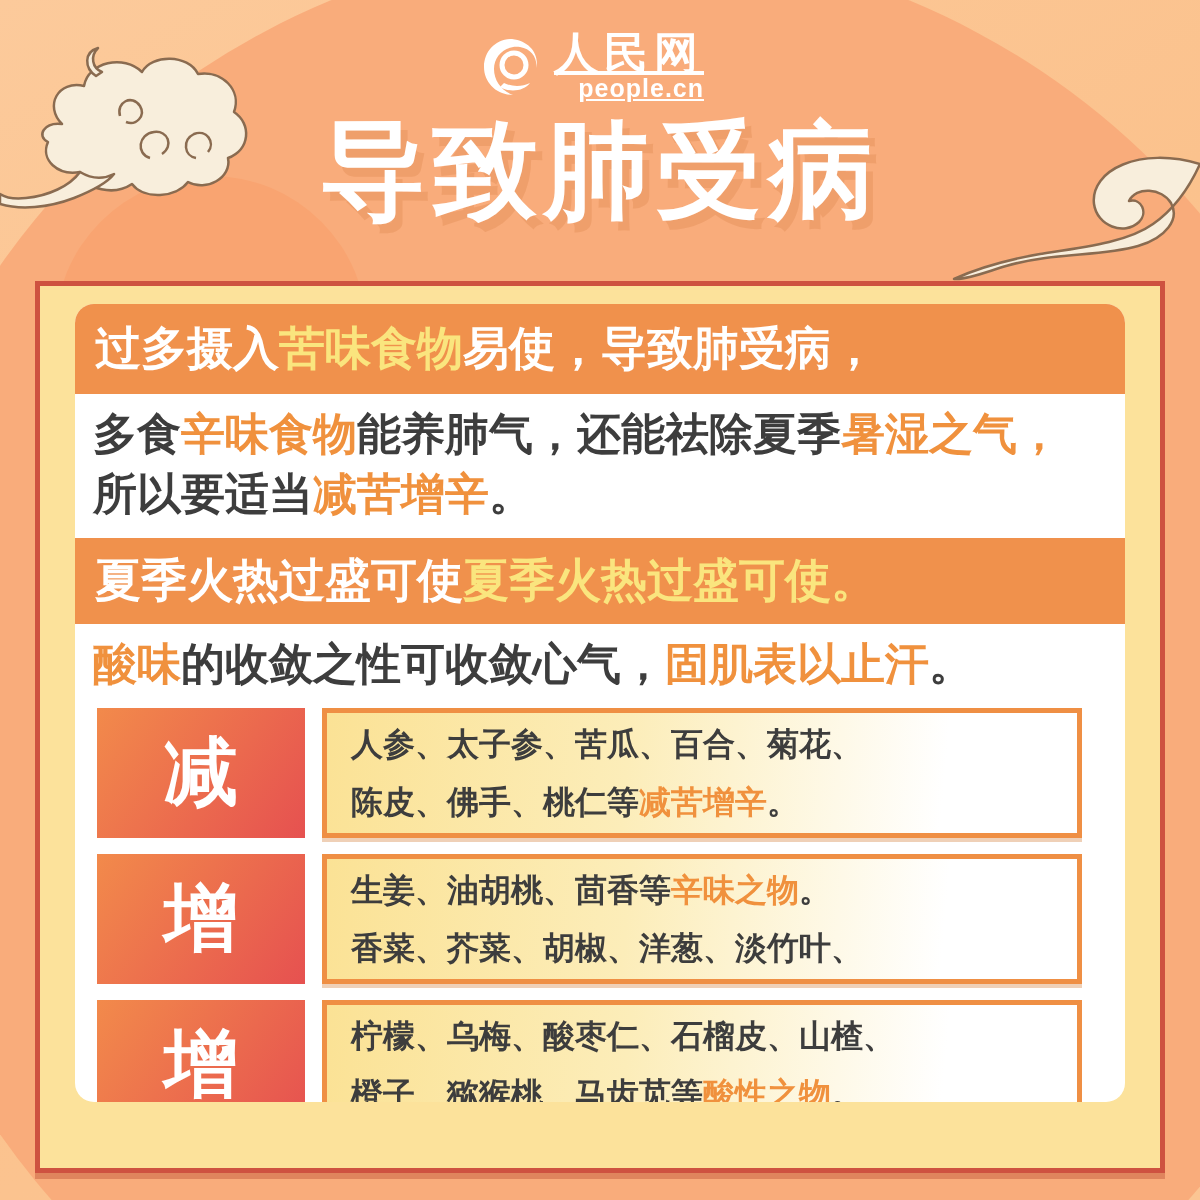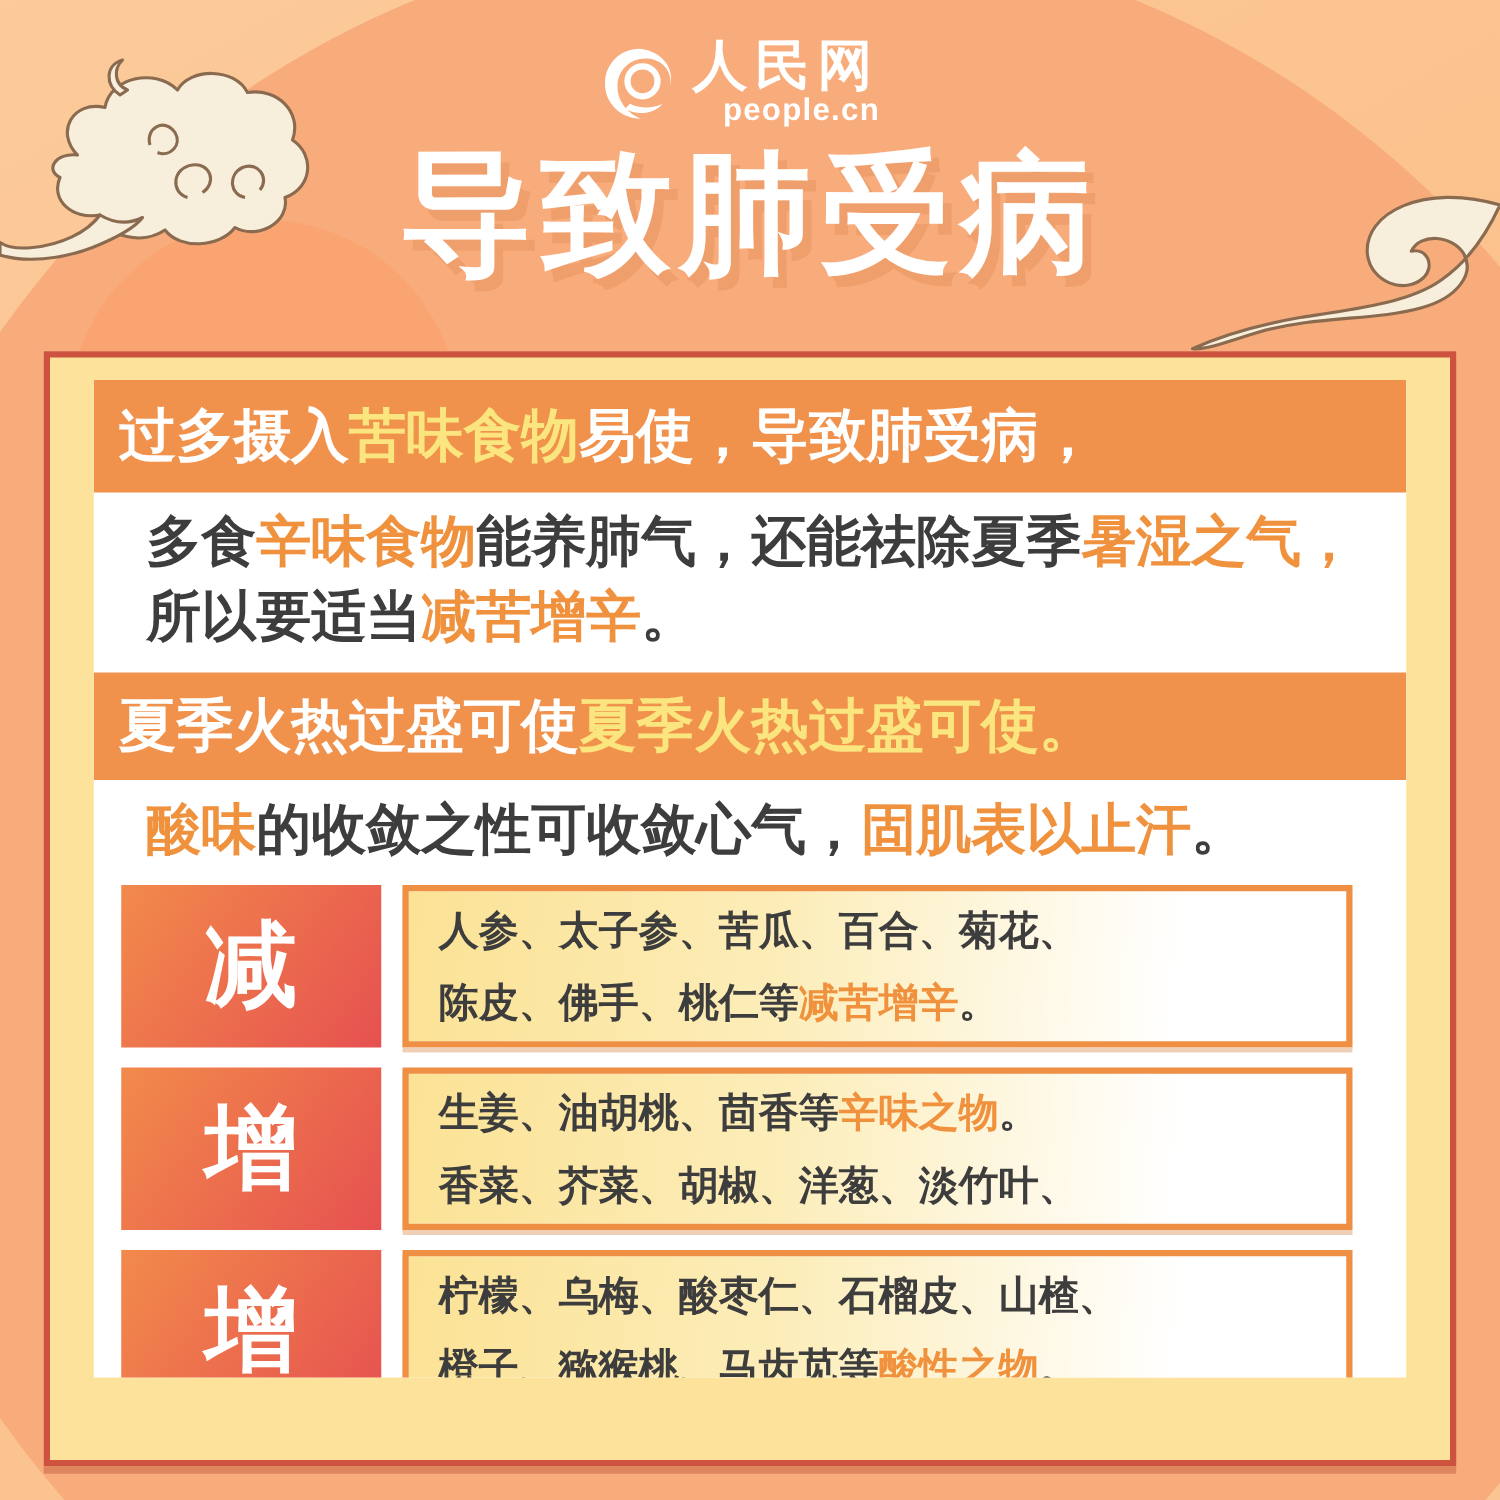--- a/index.html
+++ b/index.html
@@ -10,37 +10,37 @@
     font-weight:700;
   }
   .bg-circle-big{position:absolute;left:-137px;top:-57px;width:1514px;height:1514px;
     border-radius:50%;background:#F9AC7B;}
   .bg-circle-small{position:absolute;left:55px;top:176px;width:312px;height:312px;
     border-radius:50%;background:#F9A471;}
   .cloud-left{position:absolute;left:0;top:46px;}
   .cloud-right{position:absolute;right:0;top:156px;}
 
   .logo{position:absolute;top:30px;left:0;right:16px;display:flex;
-    justify-content:center;align-items:center;gap:10px;color:#FFFFFF;z-index:5;}
+    justify-content:center;align-items:center;gap:10px;color:#FFFFFF;z-index:5;text-decoration:underline;}
   .logo-cn{font-size:44px;letter-spacing:6px;line-height:46px;font-weight:700;}
   .logo-en{font-size:25px;letter-spacing:1px;text-align:right;margin-top:-2px;}
 
   .title{position:absolute;top:100px;left:0;width:100%;margin:0;text-align:center;
     font-size:106px;font-weight:900;color:#FFFFFF;letter-spacing:6px;z-index:5;
     text-shadow:7px 9px 0 rgba(238,158,106,0.95);}
 
   .card{position:absolute;left:35px;top:281px;width:1130px;height:892px;
     box-sizing:border-box;border:5px solid #CE5240;background:#FCE29B;
     padding:18px 35px 22px;box-shadow:0 6px 0 rgba(185,75,50,0.4);z-index:4;}
-  .card-inner{width:1050px;height:798px;background:#FFFFFF;overflow:hidden;}
+  .card-inner{width:1050px;height:798px;background:#FFFFFF;overflow:hidden;border-radius:19px;}
 
   .banner{background:#F0914C;color:#FFFFFF;font-size:46px;display:flex;
     align-items:center;padding-left:20px;height:90px;white-space:nowrap;}
   .banner2{height:86px;margin-top:14px;text-align:center;}
-  .para{font-size:44px;line-height:60px;color:#3D3D3D;padding-left:42px;white-space:nowrap;}
+  .para{font-size:44px;line-height:60px;color:#3D3D3D;padding-left:18px;white-space:nowrap;}
   .para1{margin-top:10px;}
   .para2{margin-top:10px;}
 
   .seg-w{color:#FFFFFF;}
   .seg-y{color:#FAE57E;}
   .seg-d{color:#3D3D3D;}
   .seg-o{color:#F0913D;}
 
   .rows{margin-top:14px;}
   .row{display:flex;gap:17px;margin:0 0 16px 22px;align-items:stretch;}

